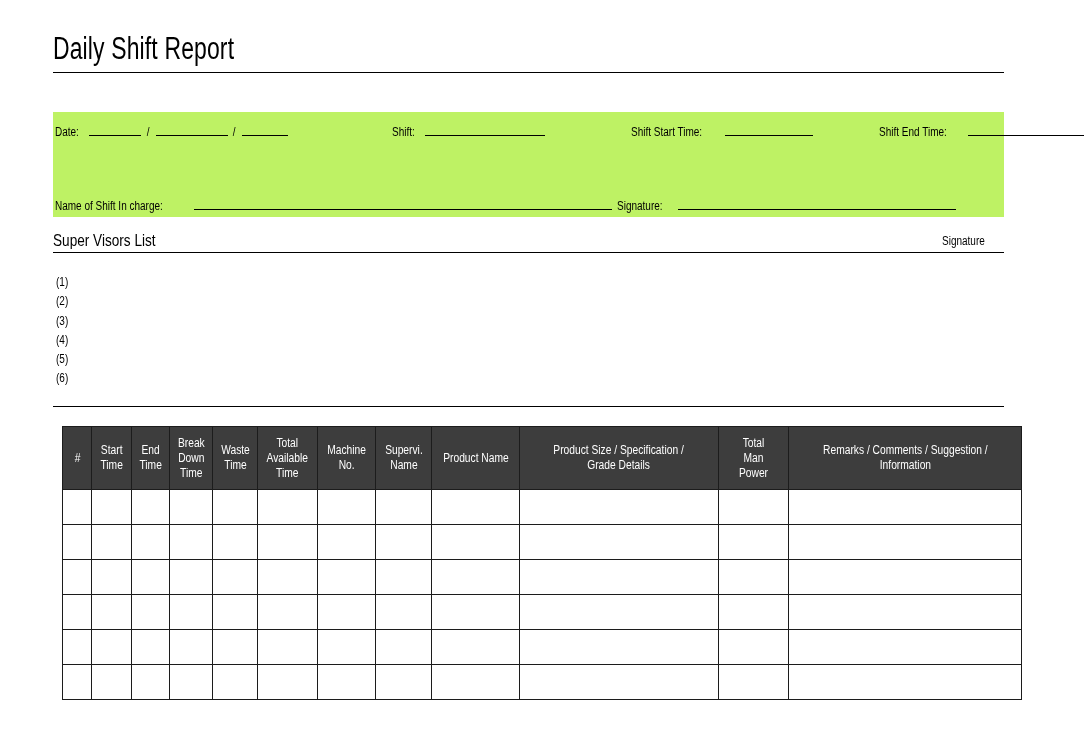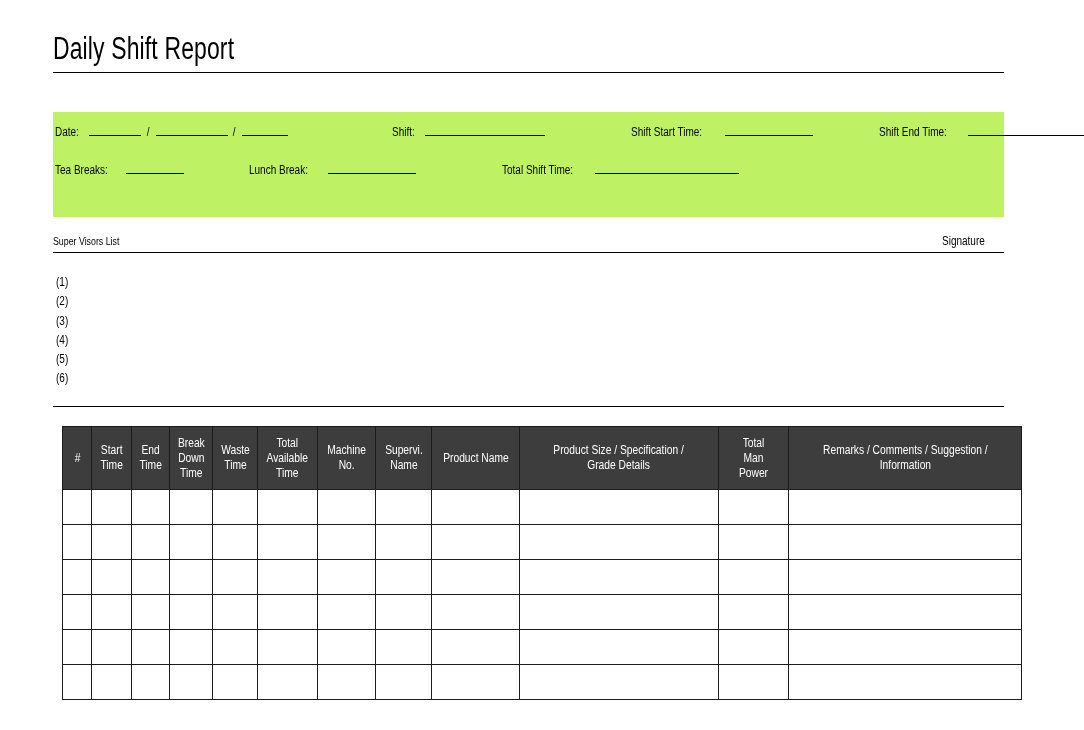--- a/index.html
+++ b/index.html
@@ -93,21 +93,21 @@
     position: absolute;
     left: 53px;
     top: 234px;
     width: 951px;
     height: 18px;
   }
   .sv-label {
     position: absolute;
     left: 0;
     top: 0;
-    font-size: 11px;
+    font-size: 17px;
     line-height: 14px;
     text-decoration: underline;
   }
   .sv-sign {
     position: absolute;
     right: 8px;
     top: 0;
     font-size: 12.5px;
     line-height: 14px;
   }
@@ -210,37 +210,31 @@
         <span class="fl">Shift Start Time:</span>
         <span class="blank" style="width:88px"></span>
       </span>
       <span class="gap-md"></span>
       <span class="seg">
         <span class="fl">Shift End Time:</span>
         <span class="blank" style="width:118px"></span>
       </span>
     </div>
 
-    <div class="field-row row2">
-      <span class="seg">
-        <span class="fl">Tea Breaks:</span>
-        <span class="blank" style="width:58px"></span>
-      </span>
-      <span class="gap-md"></span>
-      <span class="seg">
-        <span class="fl">Lunch Break:</span>
-        <span class="blank" style="width:88px"></span>
-      </span>
-      <span class="gap-lg"></span>
-      <span class="seg">
-        <span class="fl">Total Shift Time:</span>
-        <span class="blank" style="width:144px"></span>
+
+    <div class="field-row row3">
+      <span class="seg">
+        <span class="fl">Name of Shift In charge:</span>
+        <span class="blank" style="width:418px"></span>
+      </span>
+      <span class="seg">
+        <span class="fl">Signature:</span>
+        <span class="blank" style="width:278px"></span>
       </span>
     </div>
-
 
   </div>
 
   <div class="sv-header">
     <span class="sv-label">
       <span class="fl">Super Visors List</span>
     </span>
     <span class="sv-sign">
       <span class="fl">Signature</span>
     </span>

